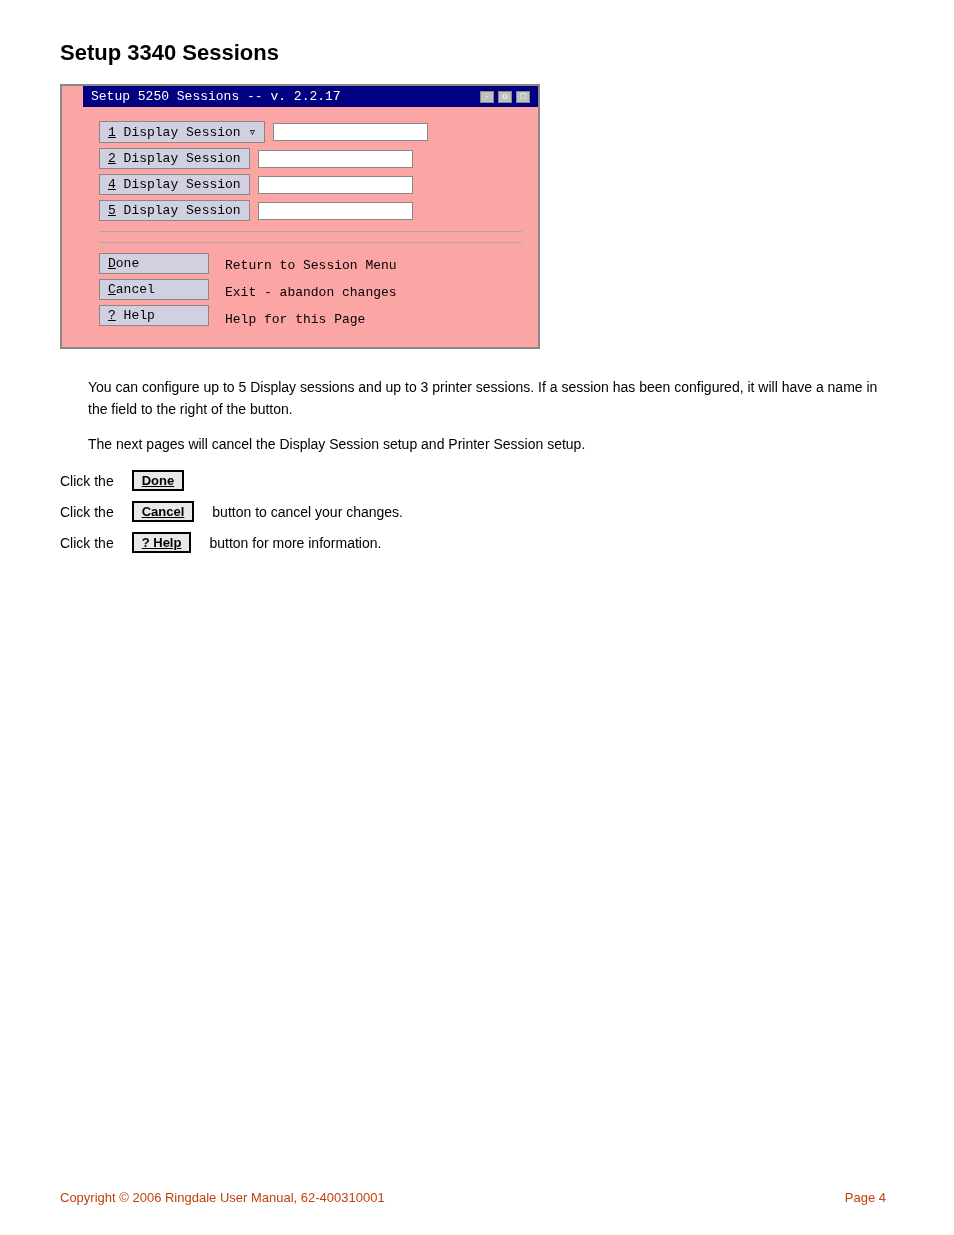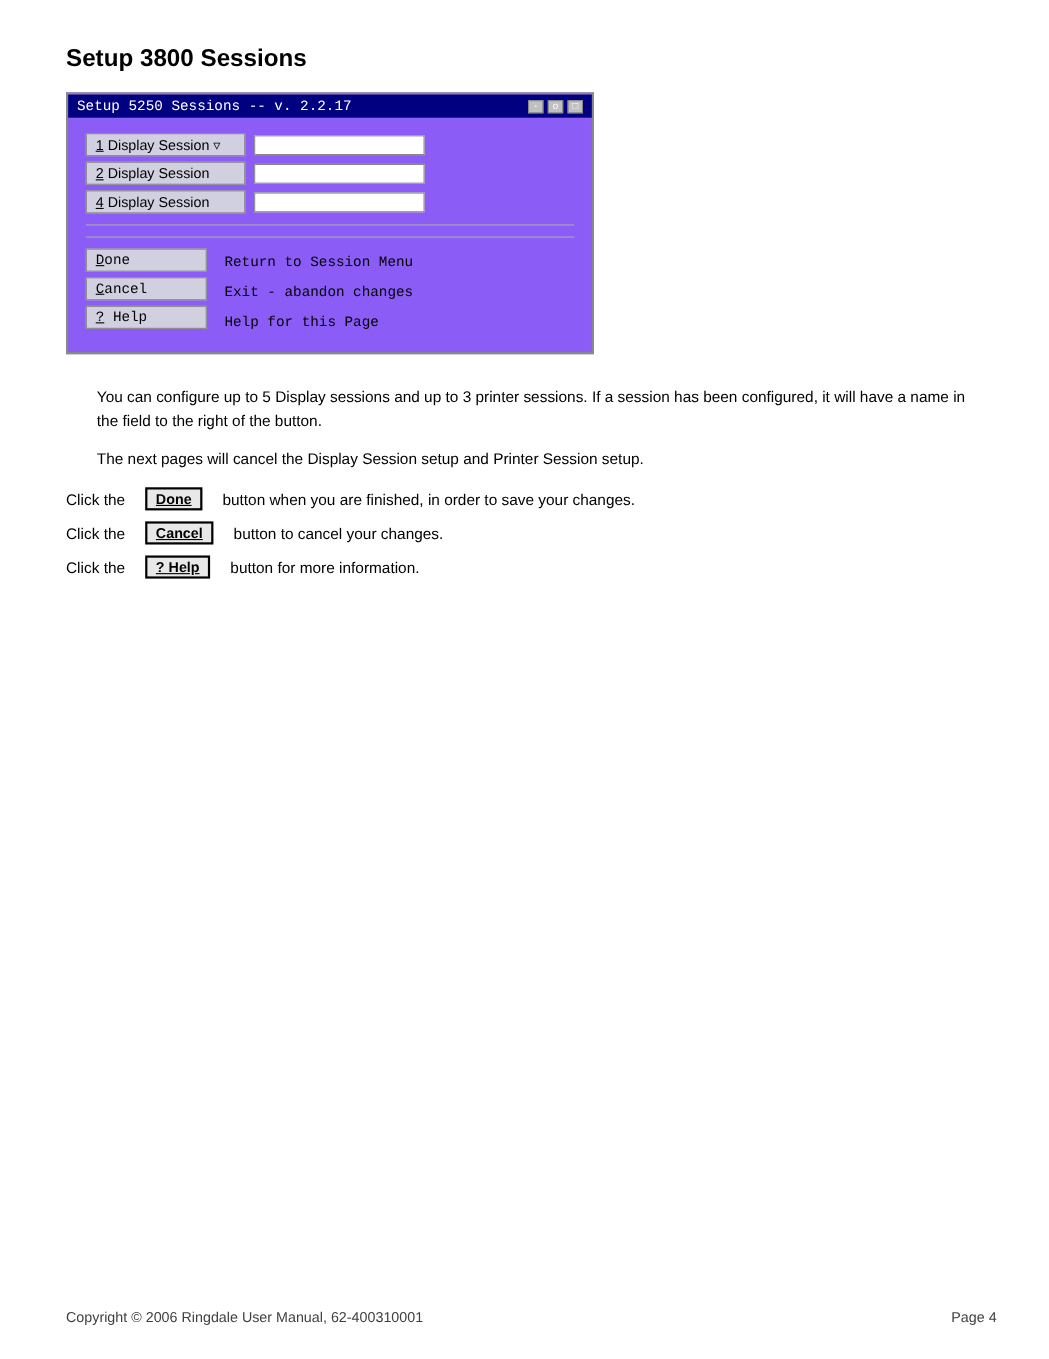--- a/index.html
+++ b/index.html
@@ -19,24 +19,25 @@
       font-family: Arial, sans-serif;
     }
     
     .dialog-wrapper {
       display: flex;
       justify-content: flex-start;
       margin-bottom: 28px;
     }
     .dialog-box {
       border: 2px solid #888;
-      background: #8b5cf6;
+      background: #fca5a5;
       width: 480px;
       font-family: 'Courier New', Courier, monospace;
       font-size: 13px;
+      padding-left: 21px;
     }
     .dialog-titlebar {
       background: #000080;
       color: #fff;
       padding: 3px 8px;
       display: flex;
       justify-content: space-between;
       align-items: center;
       font-family: 'Courier New', Courier, monospace;
       font-size: 13px;
@@ -67,21 +68,21 @@
     .session-row {
       display: flex;
       align-items: center;
       margin-bottom: 5px;
       gap: 8px;
     }
     .session-btn {
       background: #d0d0e0;
       border: 1px solid #888;
       padding: 2px 8px;
-      font-family: Liberation Sans, sans-serif;
+      font-family: Liberation Mono, monospace;
       font-size: 13px;
       min-width: 145px;
       text-align: left;
       cursor: pointer;
       white-space: nowrap;
     }
     .session-btn span.underline {
       text-decoration: underline;
     }
     .session-field {
@@ -154,31 +155,31 @@
       font-weight: bold;
       background: #e8e8e8;
       font-family: Arial, sans-serif;
       white-space: nowrap;
     }
     
     .footer {
       position: absolute;
       bottom: 30px;
       left: 60px;
-      right: 48px;
+      right: 68px;
       display: flex;
       justify-content: space-between;
       font-size: 13px;
-      color: #404040;
+      color: #c2410c;
     }
   </style>
 </head>
 <body>
 
-<h1>Setup 3800 Sessions</h1>
+<h1>Setup 3340 Sessions</h1>
 
 <div class="dialog-wrapper">
   <div class="dialog-box">
     <div class="dialog-titlebar">
       <span>Setup 5250 Sessions -- v. 2.2.17</span>
       <div class="titlebar-controls">
         <span class="titlebar-btn">·</span>
         <span class="titlebar-btn">o</span>
         <span class="titlebar-btn">□</span>
       </div>
@@ -191,20 +192,24 @@
           <span class="session-field"></span>
         </div>
         <div class="session-row">
           <button class="session-btn"><span class="underline">2</span> Display Session</button>
           <span class="session-field"></span>
         </div>
         <div class="session-row">
           <button class="session-btn"><span class="underline">4</span> Display Session</button>
           <span class="session-field"></span>
         </div>
+        <div class="session-row">
+          <button class="session-btn"><span class="underline">5</span> Display Session</button>
+          <span class="session-field"></span>
+        </div>
       </div>
 
       <hr class="separator">
 
 
       <hr class="separator">
 
       <div class="action-section">
         <div class="action-buttons">
           <button class="action-btn"><span class="underline">D</span>one</button>
@@ -220,21 +225,20 @@
     </div>
   </div>
 </div>
 
 <p class="description">You can configure up to 5 Display sessions and up to 3 printer sessions. If a session has been configured, it will have a name in the field to the right of the button.</p>
 <p class="description">The next pages will cancel the Display Session setup and Printer Session setup.</p>
 
 <div class="inline-instruction">
   <span>Click the</span>
   <span class="inline-btn"><u>Done</u></span>
-  <span>button when you are finished, in order to save your changes.</span>
 </div>
 <div class="inline-instruction">
   <span>Click the</span>
   <span class="inline-btn"><u>Cancel</u></span>
   <span>button to cancel your changes.</span>
 </div>
 <div class="inline-instruction">
   <span>Click the</span>
   <span class="inline-btn"><u>? Help</u></span>
   <span>button for more information.</span>

